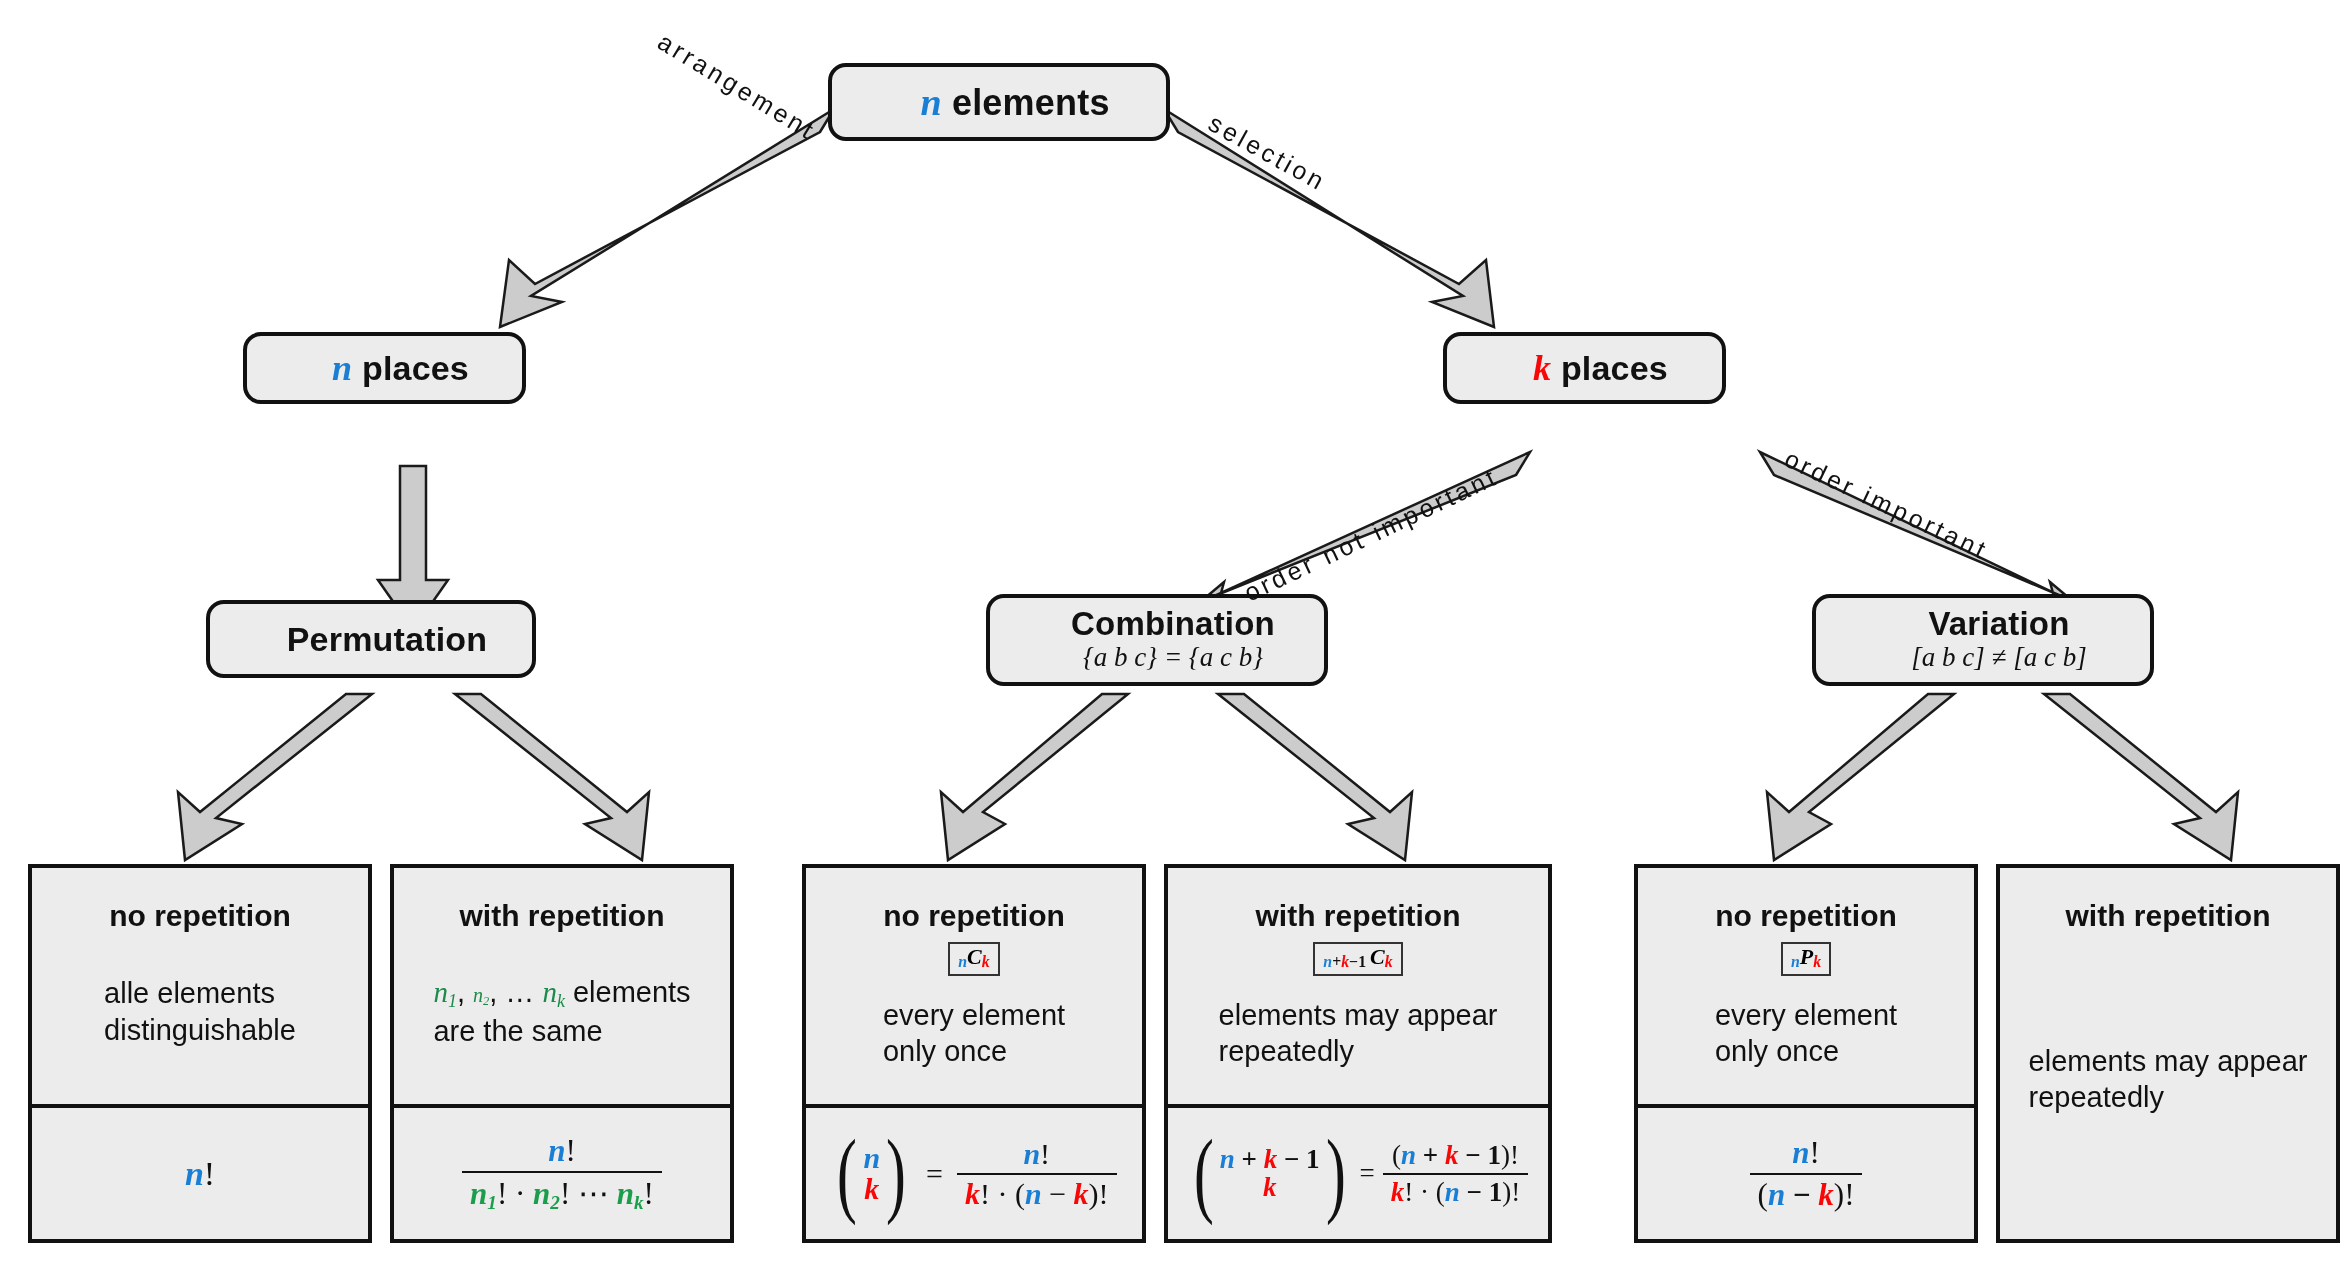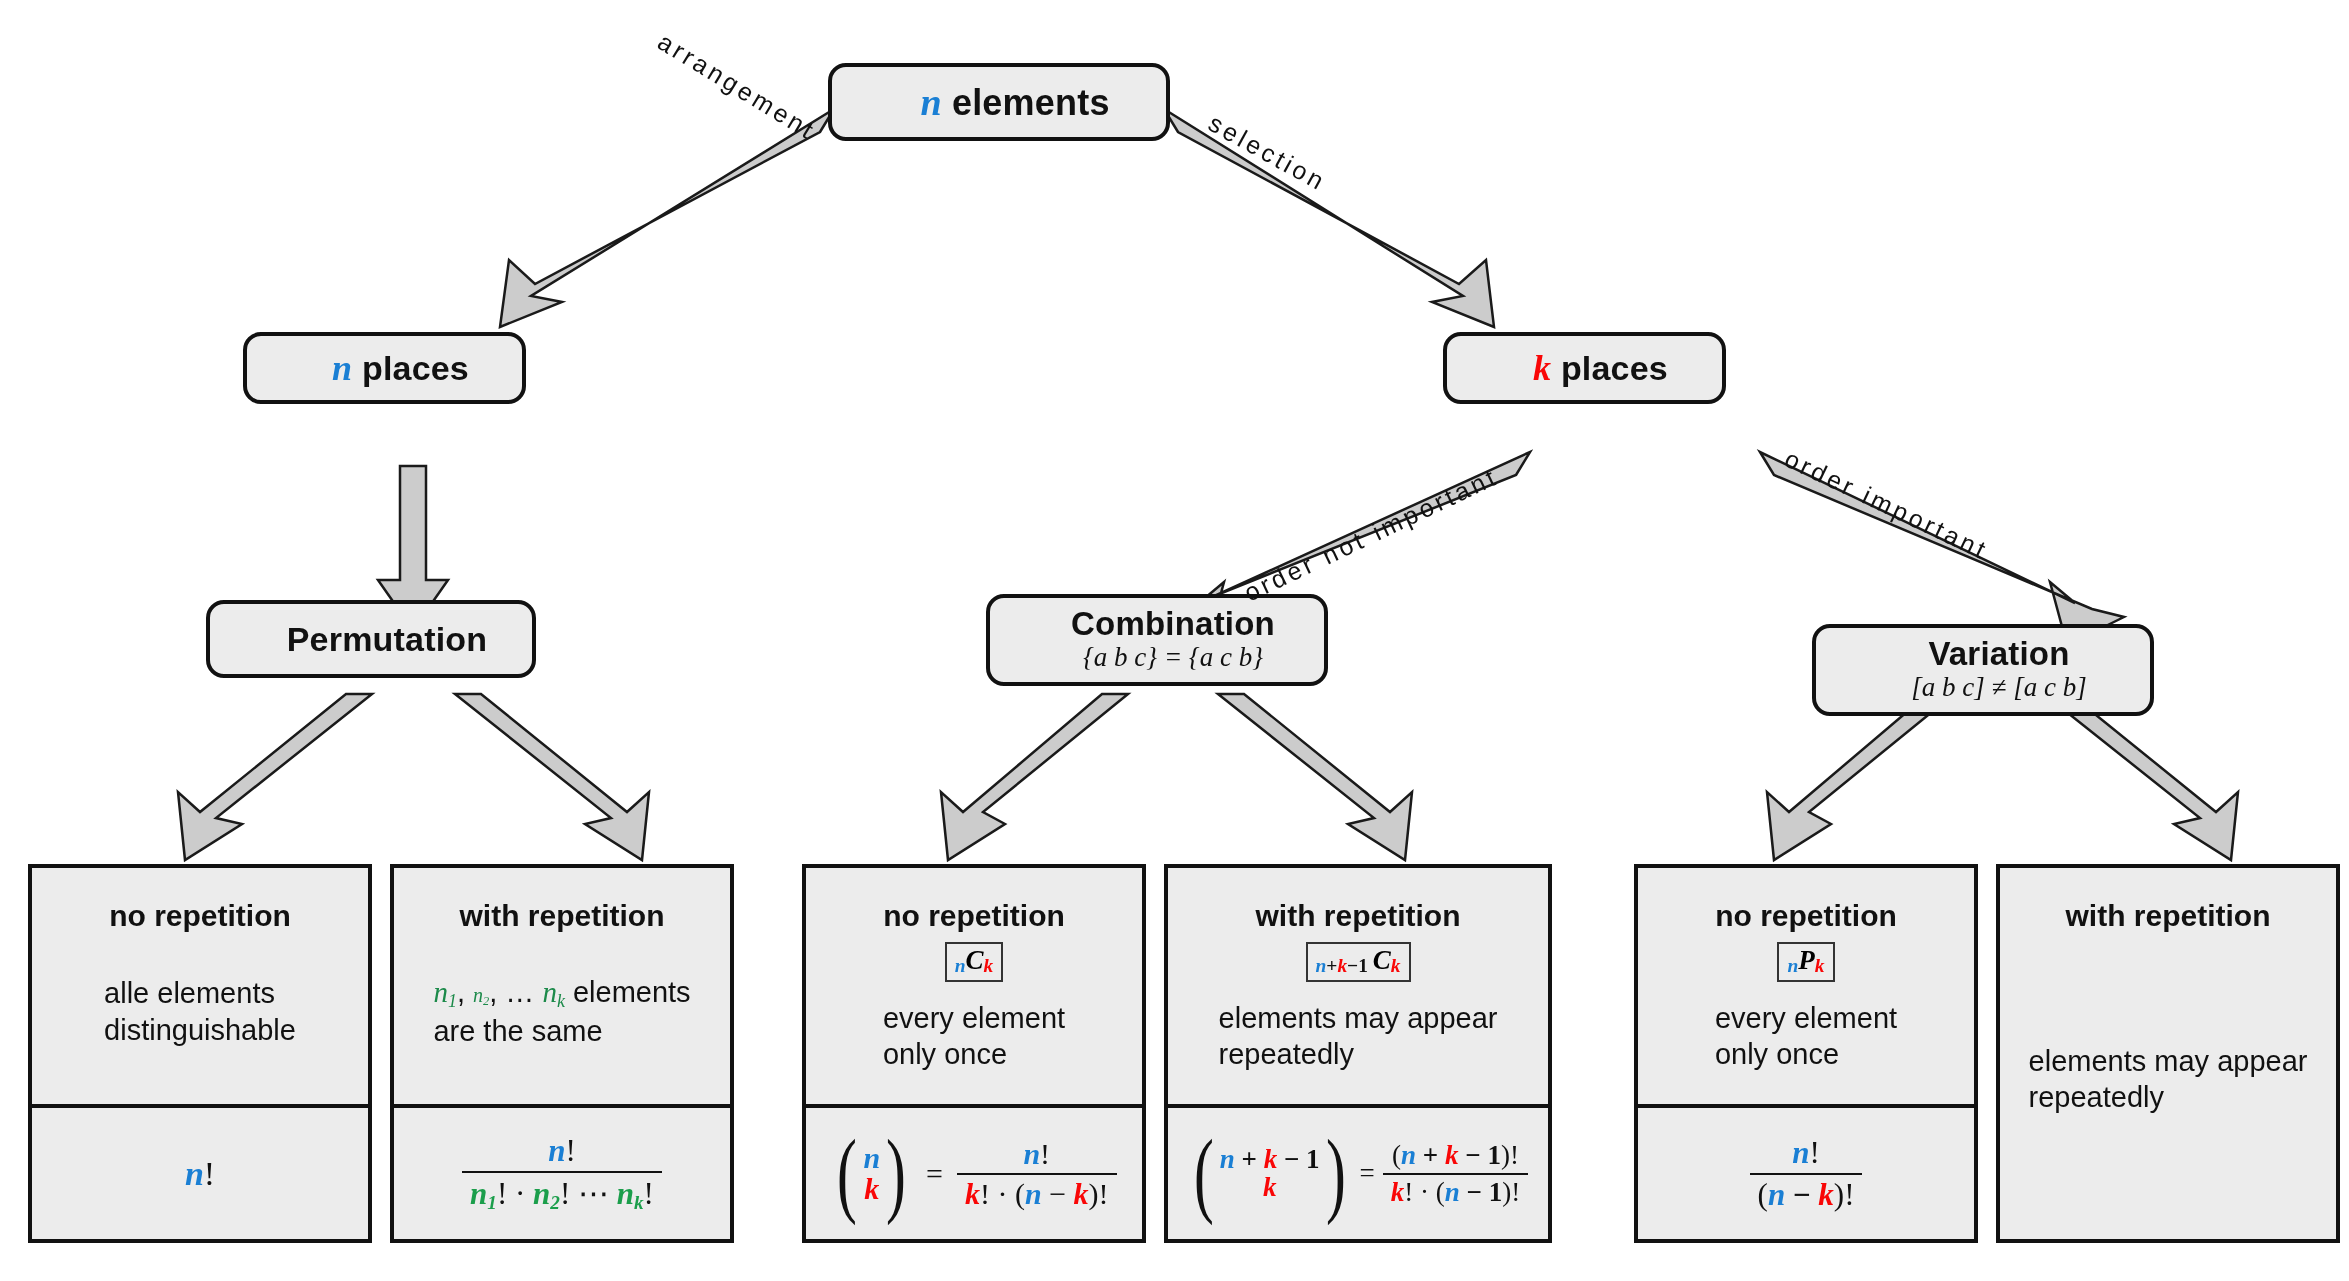--- a/index.html
+++ b/index.html
@@ -50,21 +50,21 @@
     margin-top:auto;margin-bottom:auto;
     padding-bottom:14px;
   }
   .badge{
     display:inline-block;
     border:2px solid #333;
     background:#ececec;
     padding:1px 8px 3px 8px;
     margin-top:9px;
     font-family:"Liberation Serif",serif;
-    font-size:27px;font-weight:bold;font-style:italic;
+    font-size:22px;font-weight:bold;font-style:italic;
     line-height:1.12;
     white-space:nowrap;
   }
 
   
   .math{font-family:"Liberation Serif",serif;font-style:italic;color:#111;}
   .mb{font-weight:bold;}
   .blue{color:#1a7fd4;}
   .red{color:#f90606;}
   .grn{color:#1b9e4b;}
@@ -160,21 +160,21 @@
 
   <div class="node" style="left:206px;top:600px;width:330px;height:78px;">
     <div class="ttl" style="font-size:34px;">Permutation</div>
   </div>
 
   <div class="node" style="left:986px;top:594px;width:342px;height:92px;">
     <div class="ttl" style="font-size:33px;line-height:1.05;">Combination</div>
     <div class="sub" style="font-size:27px;line-height:1.15;">{a b c} = {a c b}</div>
   </div>
 
-  <div class="node" style="left:1812px;top:624px;width:342px;height:92px;">
+  <div class="node" style="left:1812px;top:594px;width:342px;height:92px;">
     <div class="ttl" style="font-size:33px;line-height:1.05;">Variation</div>
     <div class="sub" style="font-size:27px;line-height:1.15;">[a b c] ≠ [a c b]</div>
   </div>
 
   <div class="leaf" style="left:28px;top:864px;width:344px;height:379px;">
     <div class="top">
       <div class="head">no repetition</div>
       <div class="desc">
         <div>alle elements</div>
         <div>distinguishable</div>

